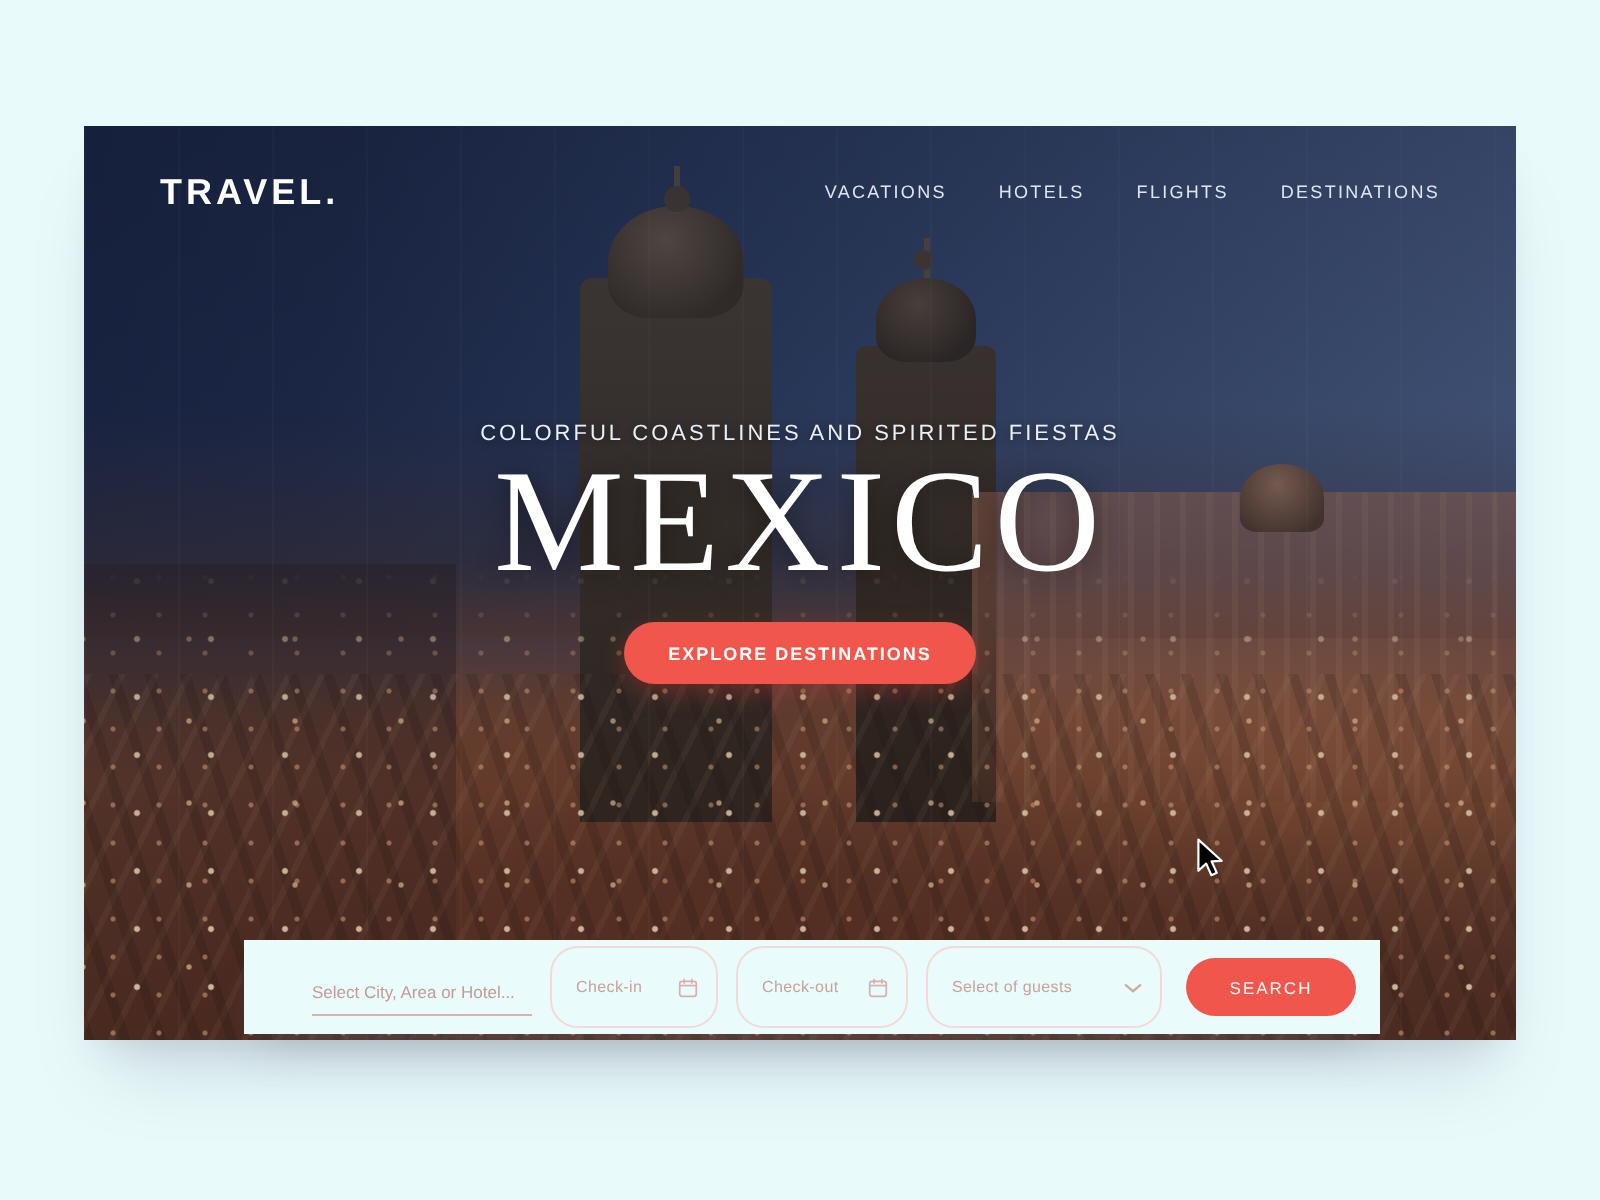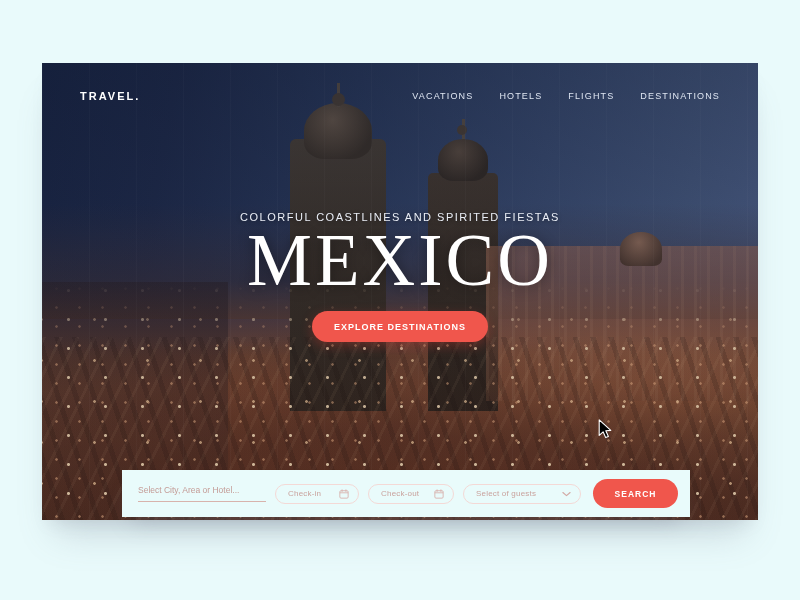--- a/index.html
+++ b/index.html
@@ -192,21 +192,21 @@
     position: absolute;
     left: 0; right: 0; top: 0;
     height: 66px;
     display: flex;
     align-items: center;
     padding: 0 38px 0 38px;
     z-index: 5;
   }
   #brand-logo {
     color: #ffffff;
-    font-size: 11px;
+    font-size: 18px;
     font-weight: bold;
     letter-spacing: 2.0px;
   }
   #main-nav {
     margin-left: auto;
     display: flex;
     align-items: center;
     gap: 26px;
   }
   .nav-link {
@@ -271,38 +271,39 @@
     z-index: 8;
     box-shadow: 0 14px 22px -10px rgba(120,130,145,0.35);
   }
 
   #destination-field {
     flex: 1 1 auto;
     min-width: 0;
     position: relative;
     height: 28px;
     display: flex;
-    align-items: center;
+    align-items: flex-end;
+    margin-left: 18px;
   }
   #destination-input {
     width: 100%;
     border: none;
     background: transparent;
     outline: none;
     font-family: "Liberation Sans", sans-serif;
     font-size: 8.5px;
     color: #8a6f6f;
     padding: 0 0 6px 0;
     border-bottom: 1px solid #d8b3ac;
   }
   #destination-input::placeholder { color: #c49b96; }
 
   .pill {
     flex: 0 0 auto;
-    height: 20px;
+    height: 41px;
     border: 1px solid #f4d9d6;
     border-radius: 14px;
     display: flex;
     align-items: center;
     padding: 0 9px 0 12px;
     gap: 7px;
     background: transparent;
     cursor: pointer;
   }
   .pill .pill-label {
@@ -323,21 +324,21 @@
     flex: 0 0 auto;
     margin-left: 3px;
     width: 85px;
     height: 29px;
     border: none;
     border-radius: 15px;
     background: #f0564c;
     color: #ffffff;
     font-family: "Liberation Sans", sans-serif;
     font-size: 8.5px;
-    font-weight: bold;
+    font-weight: normal;
     letter-spacing: 1.0px;
     cursor: pointer;
   }
 
   
   #mouse-cursor {
     position: absolute;
     left: 598px;
     top: 419px;
     z-index: 20;

